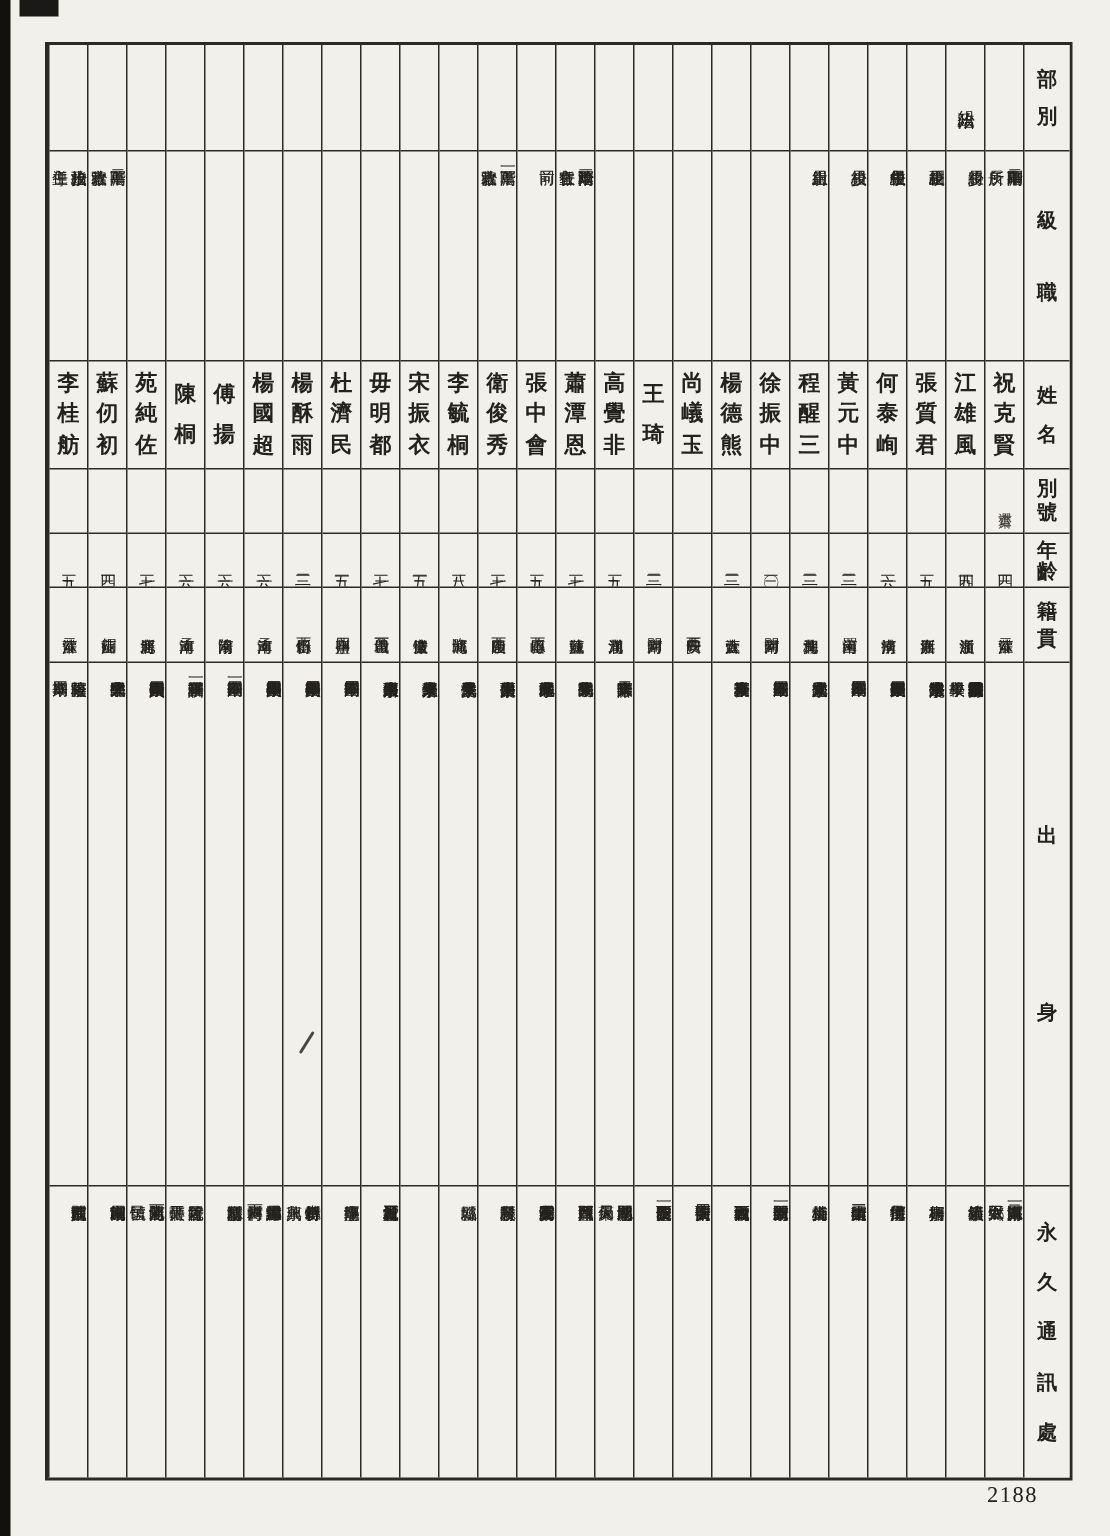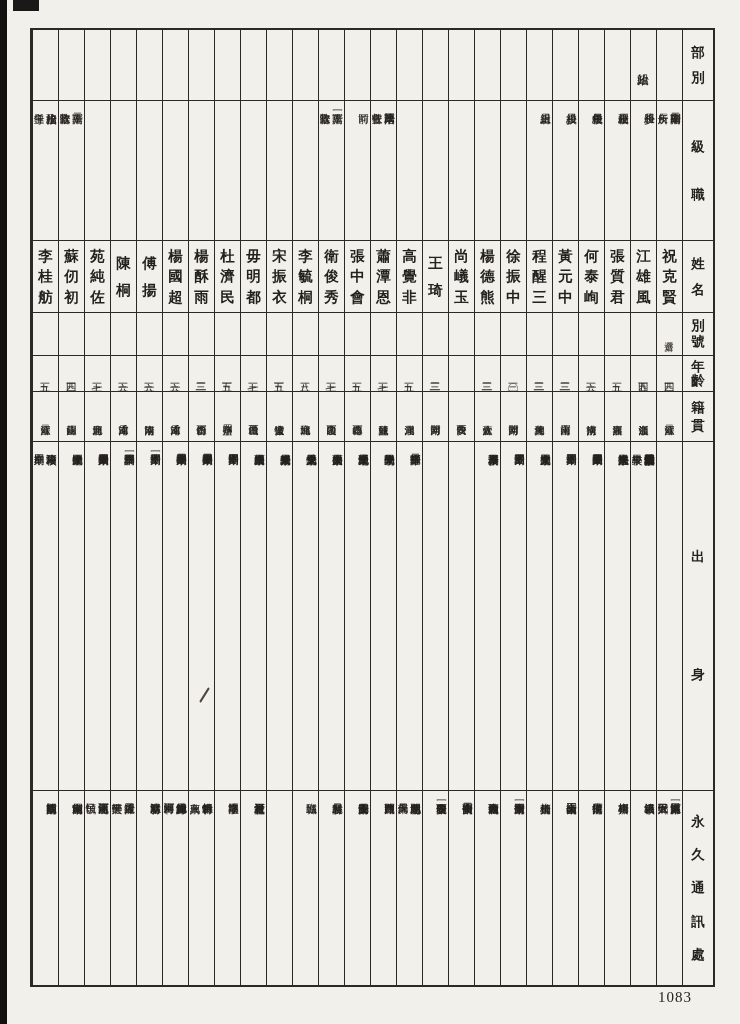--- a/index.html
+++ b/index.html
@@ -496,14 +496,14 @@
     <div class="cell r-age vtext single c-age">三九</div>
     <div class="cell r-native vtext c-native">江蘇灌云</div>
     <div class="cell r-origin vtext multi c-origin">軍校洛陽分校
 四期畢業</div>
     <div class="cell r-addr vtext multi c-addr">江蘇板浦南門八號</div>
   </div>
 </div>
 
   <div class="pen-mark"></div>
 
-  <div class="page-number">1083</div>
+  <div class="page-number">2188</div>
 </div>
 
 </body></html>

